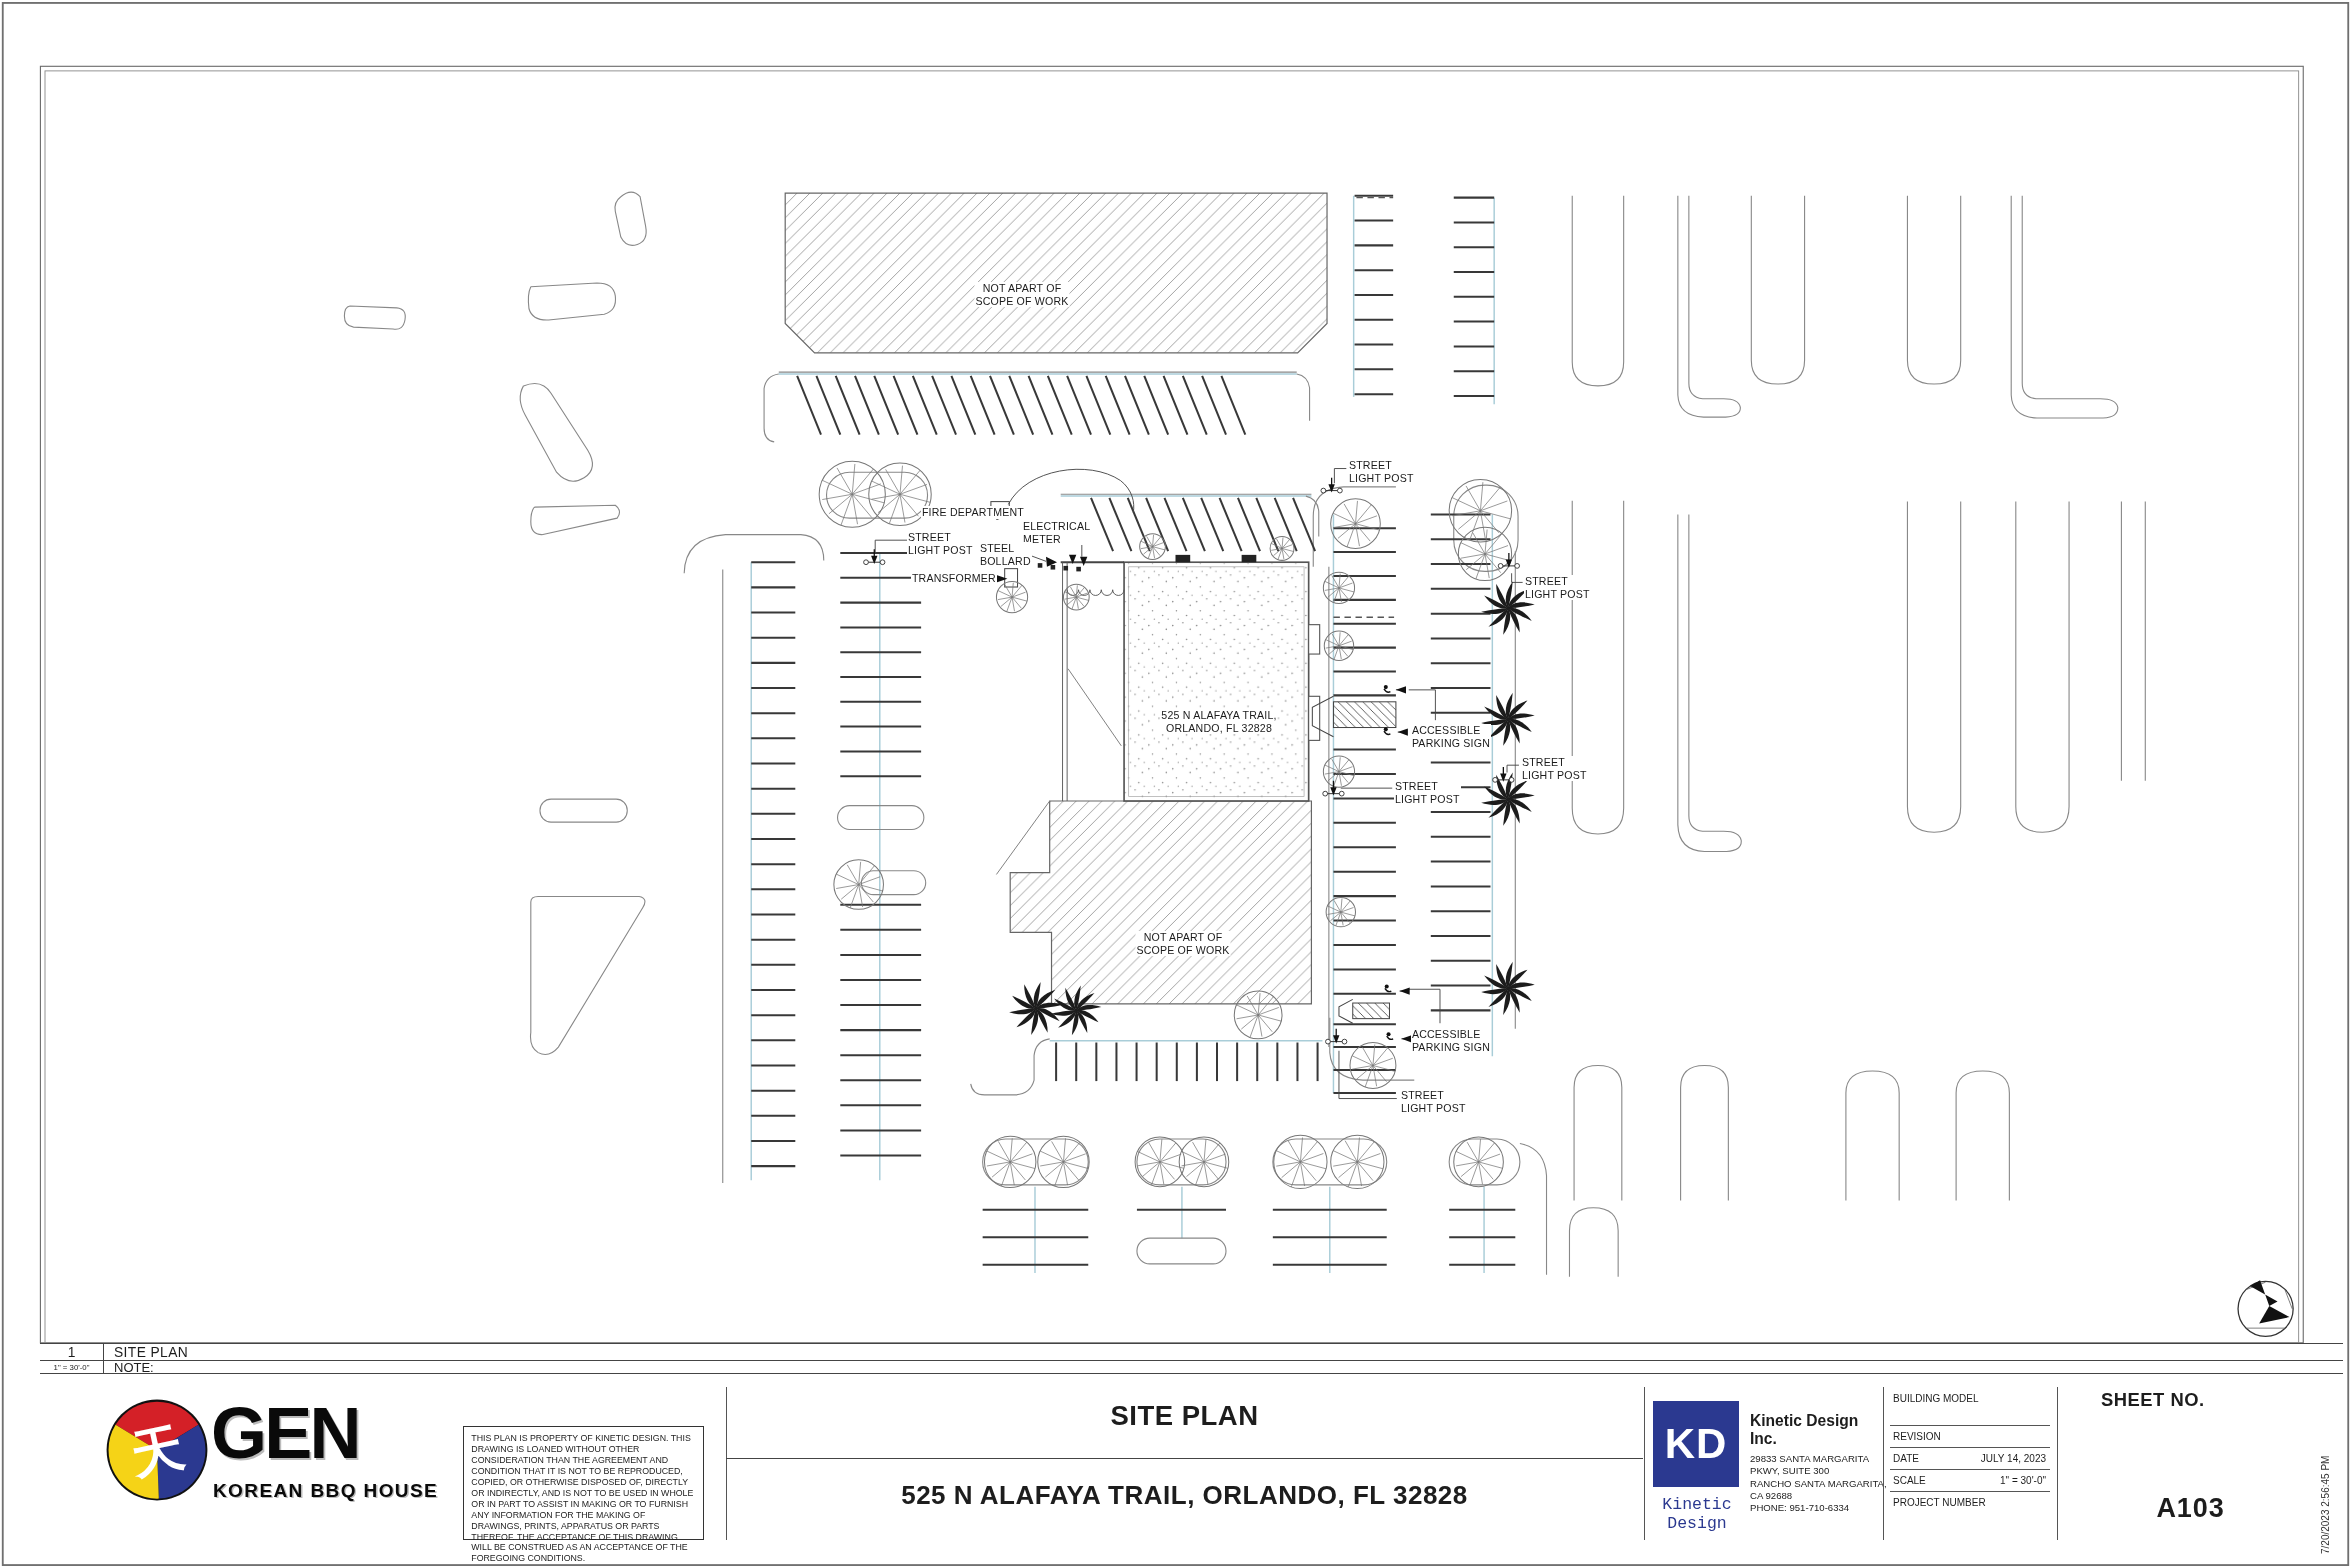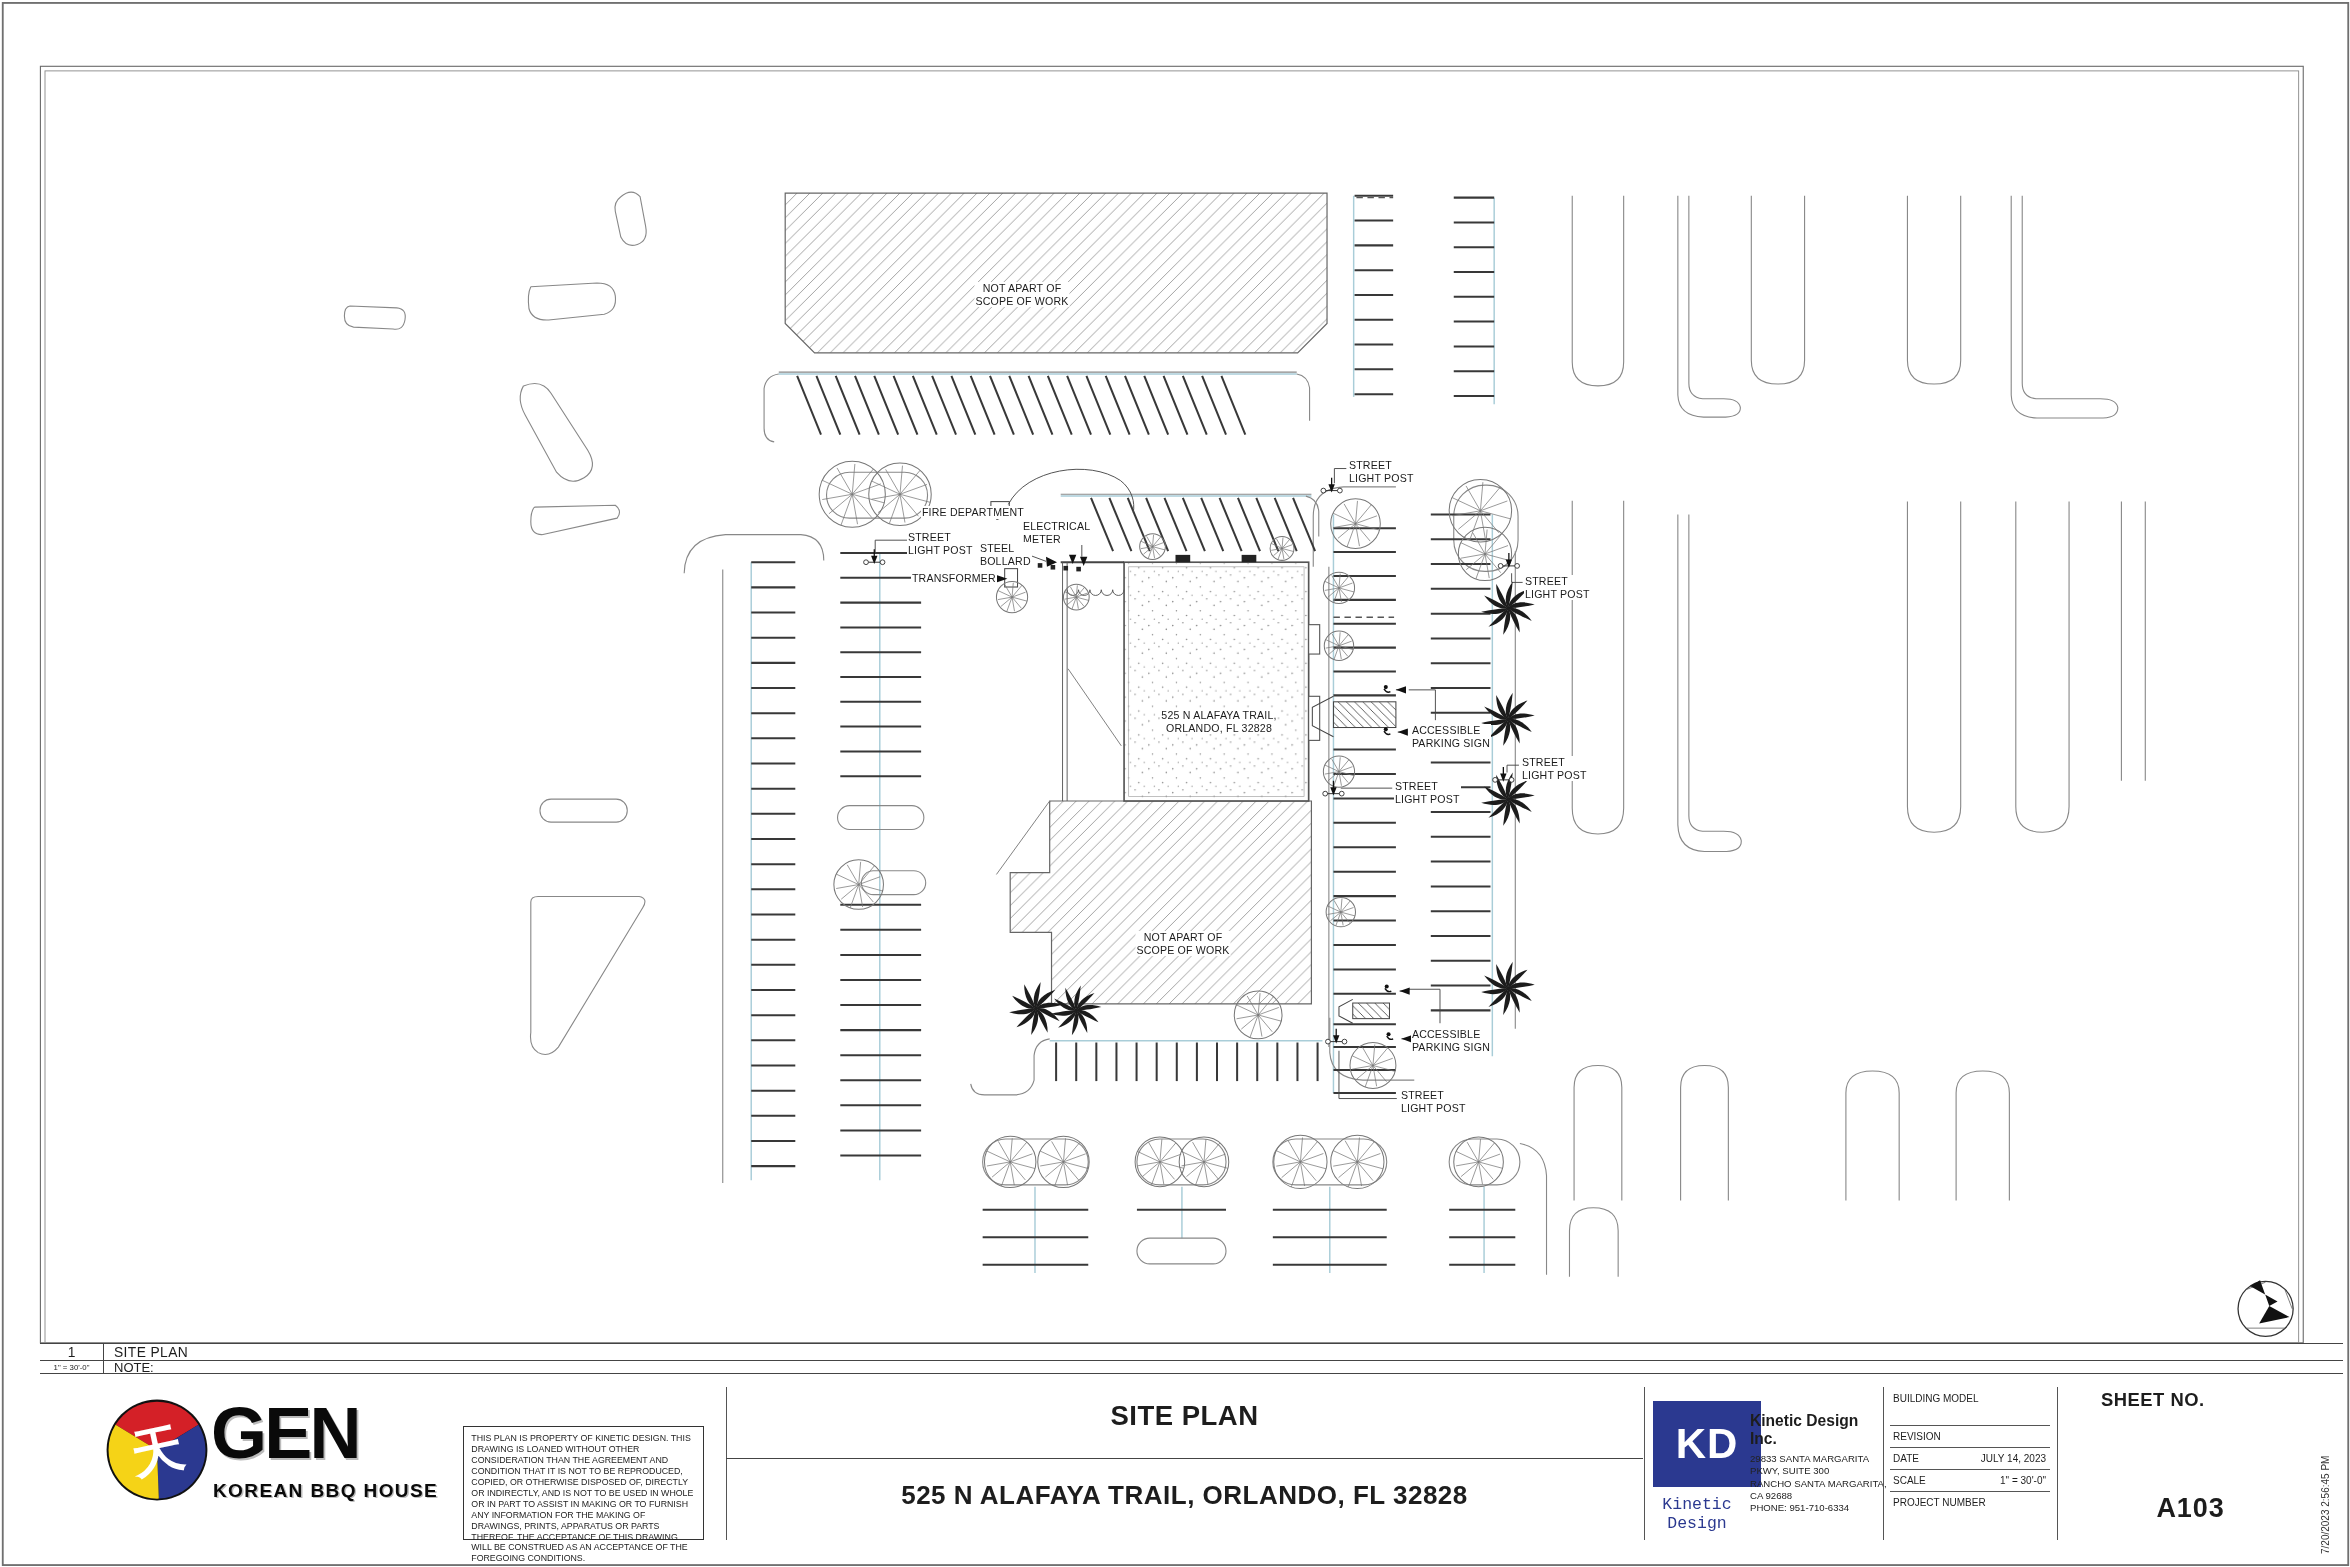--- a/index.html
+++ b/index.html
@@ -19,21 +19,21 @@
   .bar-r1 .cell1{font-size:13.8px;} .bar-r1 .cell2{font-size:13.8px;letter-spacing:0.4px;}
   .bar-r2 .cell1{font-size:7.8px;} .bar-r2 .cell2{font-size:13px;text-align:center;}
   .vline{position:absolute;width:0.9px;background:#555;top:1387px;height:153px;z-index:6;}
   .legal{position:absolute;left:463px;top:1426px;width:241px;height:114px;border:1.4px solid #333;
          box-sizing:border-box;padding:6.4px 7.3px;font-size:8.8px;line-height:1.24;color:#222;z-index:6;}
   .stitle{position:absolute;left:726px;top:1400px;width:917px;text-align:center;font-size:27.5px;
           font-weight:bold;letter-spacing:0.5px;z-index:6;}
   .sdiv{position:absolute;left:726px;top:1458px;width:917px;height:0.9px;background:#444;z-index:6;}
   .saddr{position:absolute;left:726px;top:1480px;width:917px;text-align:center;font-size:26px;
          font-weight:bold;letter-spacing:0.5px;z-index:6;}
-  .kdbox{position:absolute;left:1653px;top:1401px;width:108px;height:86px;display:flex;align-items:center;
+  .kdbox{position:absolute;left:1653px;top:1401px;width:86px;height:86px;display:flex;align-items:center;
          justify-content:center;color:#fff;font-size:42px;font-weight:bold;letter-spacing:0.9px;z-index:6;}
   .kdcap{position:absolute;left:1642px;top:1495px;width:110px;text-align:center;font-size:16.5px;z-index:6;}
   .firm{position:absolute;left:1750px;top:1412px;width:138px;z-index:6;}
   .firm .fname{font-size:15.6px;font-weight:bold;margin-bottom:4.6px;}
   .firm .faddr{font-size:9.6px;line-height:1.3;color:#222;}
   .fields{position:absolute;left:1883px;top:1387px;width:174px;z-index:6;font-size:10px;}
   .frow{position:relative;padding:5.5px 9.2px 4.6px 10px;}
   .frule{height:0.9px;background:#555;margin:0 7.3px;}
   .fval{position:absolute;right:11px;top:5.5px;}
   .sheetno-lab{position:absolute;left:2101px;top:1389px;width:211px;font-size:18.4px;font-weight:bold;

